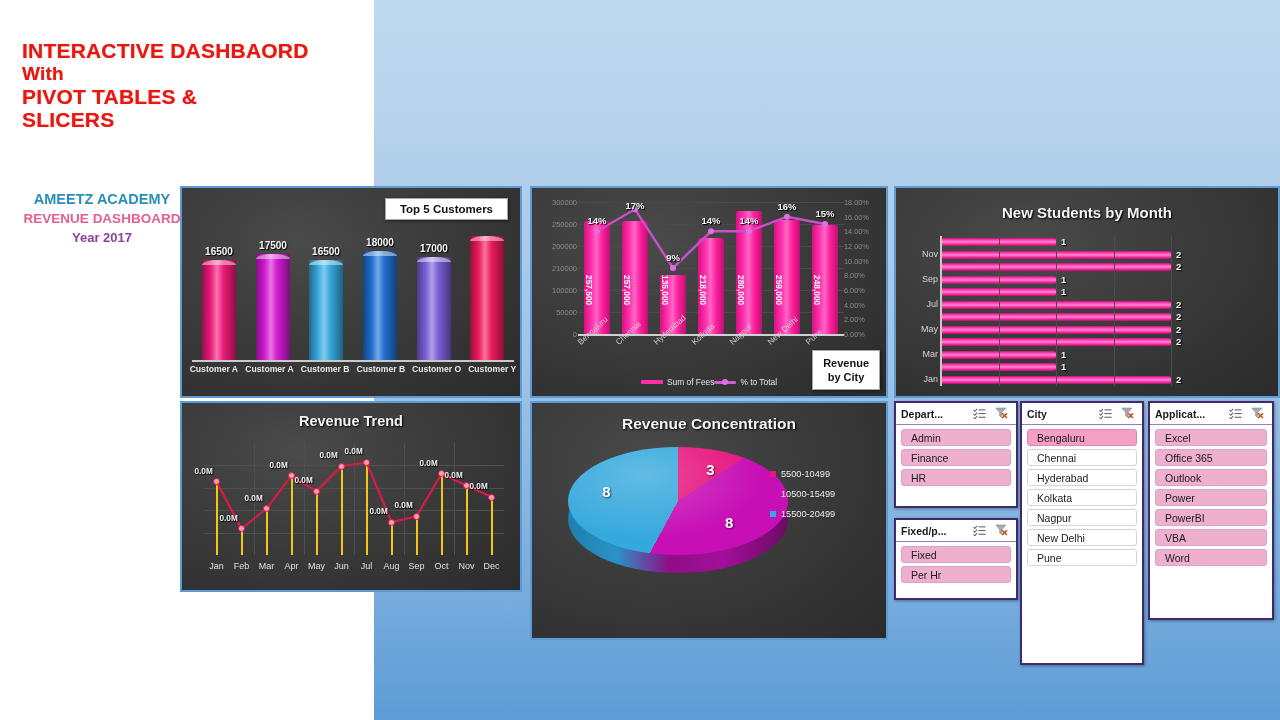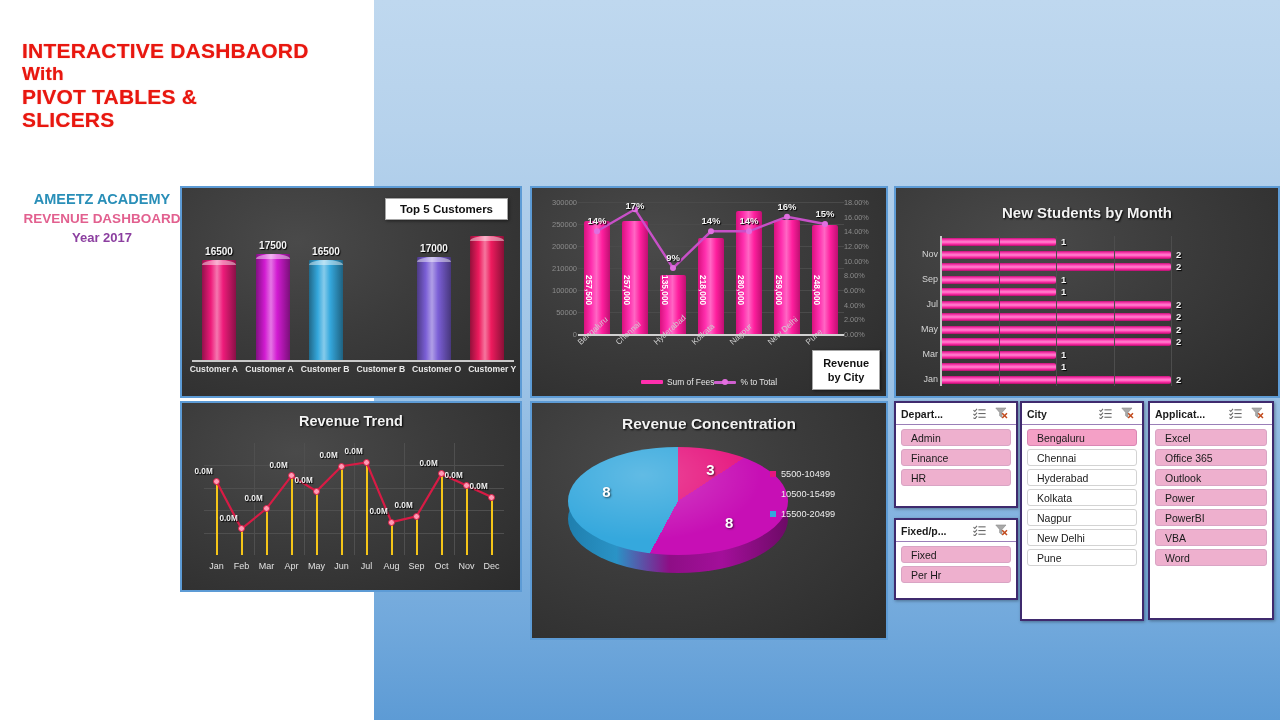--- a/index.html
+++ b/index.html
@@ -229,21 +229,21 @@
     border:1px solid #cfa9c8;
     background:#f0a9c8;
     box-sizing:border-box;
   }
   .slicer-item.sel{background:#f4a0c6;border-color:#d987b4;}
   .slicer-item.unsel{background:#ffffff;border-color:#d3d3d3;}
   .slicer-item.on{background:#eeb0ce;border-color:#d9a4c4;}
 
   #sl-dept{left:894px;top:401px;width:124px;height:107px;}
   #sl-fixed{left:894px;top:518px;width:124px;height:82px;}
-  #sl-city{left:1020px;top:401px;width:124px;height:220px;}
+  #sl-city{left:1020px;top:401px;width:124px;height:264px;}
   #sl-app{left:1148px;top:401px;width:126px;height:219px;}
 </style>
 </head>
 <body>
 
 <div id="stage">
 
   <div class="bg-blue"></div>
   <div class="bg-white-left"></div>
   <div class="bg-white-bottom"></div>
@@ -269,20 +269,24 @@
           <div class="t5bar" style="height: 100px; background: linear-gradient(to right, rgba(0, 0, 0, 0.38) 0%, rgb(238, 27, 122) 26%, rgba(255, 255, 255, 0.4) 44%, rgb(238, 27, 122) 62%, rgba(0, 0, 0, 0.42) 100%), rgb(238, 27, 122);"></div>
           <div class="t5val" style="bottom: 103px;">16500</div>
         </div>
         <div class="t5col" style="left: 64px; height: 130px;">
           <div class="t5bar" style="height: 106px; background: linear-gradient(to right, rgba(0, 0, 0, 0.38) 0%, rgb(210, 27, 210) 26%, rgba(255, 255, 255, 0.4) 44%, rgb(210, 27, 210) 62%, rgba(0, 0, 0, 0.42) 100%), rgb(210, 27, 210);"></div>
           <div class="t5val" style="bottom: 109px;">17500</div>
         </div>
         <div class="t5col" style="left: 117px; height: 130px;">
           <div class="t5bar" style="height: 100px; background: linear-gradient(to right, rgba(0, 0, 0, 0.38) 0%, rgb(53, 168, 221) 26%, rgba(255, 255, 255, 0.4) 44%, rgb(53, 168, 221) 62%, rgba(0, 0, 0, 0.42) 100%), rgb(53, 168, 221);"></div>
           <div class="t5val" style="bottom: 103px;">16500</div>
+        </div>
+        <div class="t5col" style="left: 171px; height: 130px;">
+          <div class="t5bar" style="height: 109px; background: linear-gradient(to right, rgba(0, 0, 0, 0.38) 0%, rgb(31, 111, 208) 26%, rgba(255, 255, 255, 0.4) 44%, rgb(31, 111, 208) 62%, rgba(0, 0, 0, 0.42) 100%), rgb(31, 111, 208);"></div>
+          <div class="t5val" style="bottom: 112px;">18000</div>
         </div>
         <div class="t5col" style="left: 225px; height: 130px;">
           <div class="t5bar" style="height: 103px; background: linear-gradient(to right, rgba(0, 0, 0, 0.38) 0%, rgb(123, 95, 214) 26%, rgba(255, 255, 255, 0.4) 44%, rgb(123, 95, 214) 62%, rgba(0, 0, 0, 0.42) 100%), rgb(123, 95, 214);"></div>
           <div class="t5val" style="bottom: 106px;">17000</div>
         </div>
         <div class="t5col" style="left: 278px; height: 130px;">
           <div class="t5bar" style="height: 124px; background: linear-gradient(to right, rgba(0, 0, 0, 0.38) 0%, rgb(238, 27, 94) 26%, rgba(255, 255, 255, 0.4) 44%, rgb(238, 27, 94) 62%, rgba(0, 0, 0, 0.42) 100%), rgb(238, 27, 94);"></div>
         </div>
       </div>
     <div id="top5-axis"></div>

